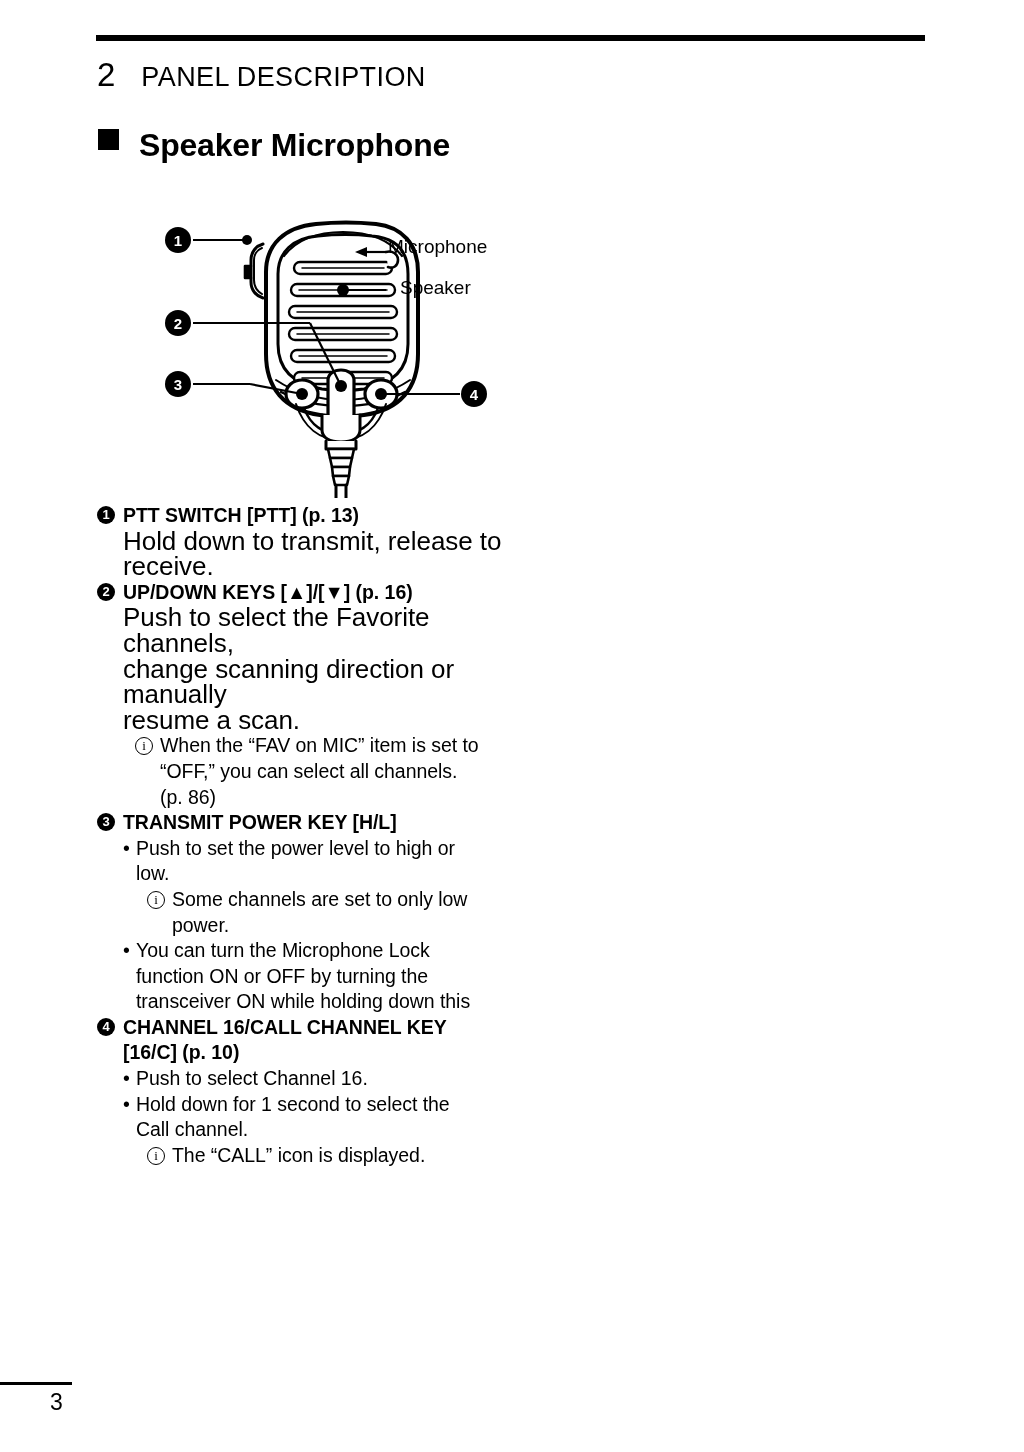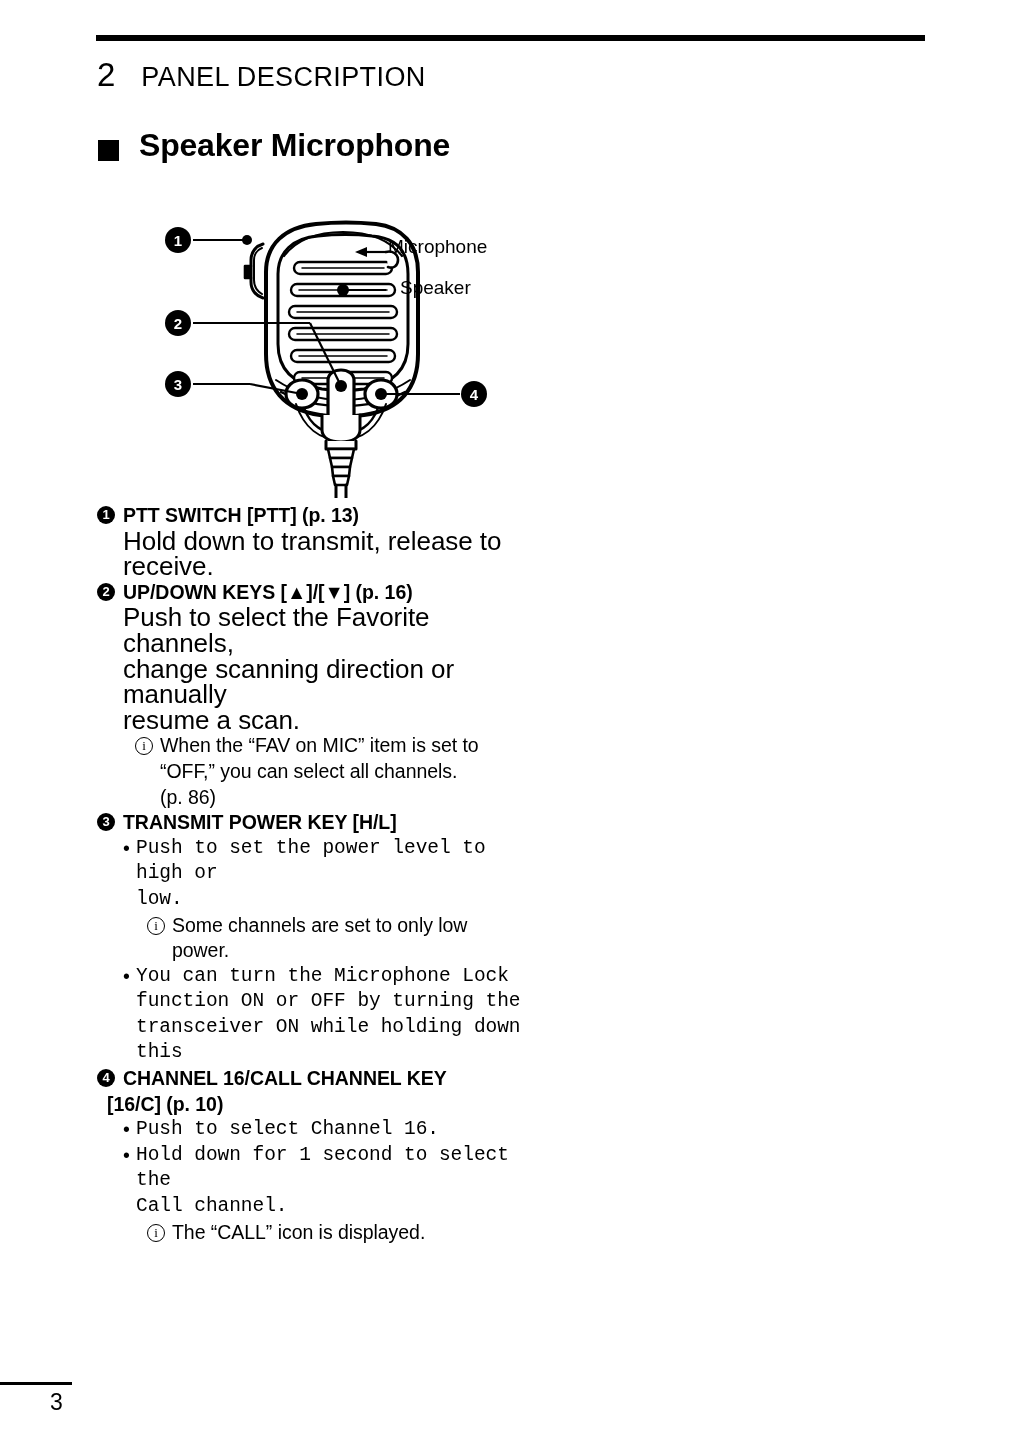--- a/index.html
+++ b/index.html
@@ -49,21 +49,21 @@
     line-height: 1;
     margin-left: 26px;
   }
 
   
   .section-heading {
     position: absolute;
     left: 98px;
     top: 129px;
     display: flex;
-    align-items: flex-end;
+    align-items: flex-start;
   }
   .sq-bullet {
     width: 21px;
     height: 21px;
     background: #000;
     display: inline-block;
   }
   .section-heading-text {
     font-size: 32px;
     font-weight: bold;
@@ -143,21 +143,21 @@
     margin-left: 26px;
   }
   .dot {
     flex: 0 0 auto;
     width: 11px;
     margin-right: 2px;
     text-align: left;
     font-size: 19.5px;
     line-height: 25.6px;
   }
-  .bullet-text { flex: 1 1 auto; font-family: Liberation Mono, monospace; }
+  .bullet-text { flex: 1 1 auto; }
 
   .note-row {
     display: flex;
     align-items: flex-start;
     font-size: 19.5px;
     line-height: 25.6px;
     letter-spacing: -0.05px;
     margin-left: 38px;
   }
   .note-row.deep { margin-left: 50px; }
@@ -400,21 +400,21 @@
         <span class="dot"></span>
         <span class="bullet-text">transceiver ON while holding down this</span>
       </div>
     </div>
 
     <div class="item">
       <div class="item-head">
         <span class="marker">4</span>
         <span class="item-head-text">CHANNEL 16/CALL CHANNEL KEY</span>
       </div>
-      <div class="item-head" style="margin-left:10px">
+      <div class="item-head" style="margin-left:26px">
         <span class="item-head-text">[16/C] (p. 10)</span>
       </div>
       <div class="bullet-row">
         <span class="dot">•</span>
         <span class="bullet-text">Push to select Channel 16.</span>
       </div>
       <div class="bullet-row">
         <span class="dot">•</span>
         <span class="bullet-text">Hold down for 1 second to select the</span>
       </div>

